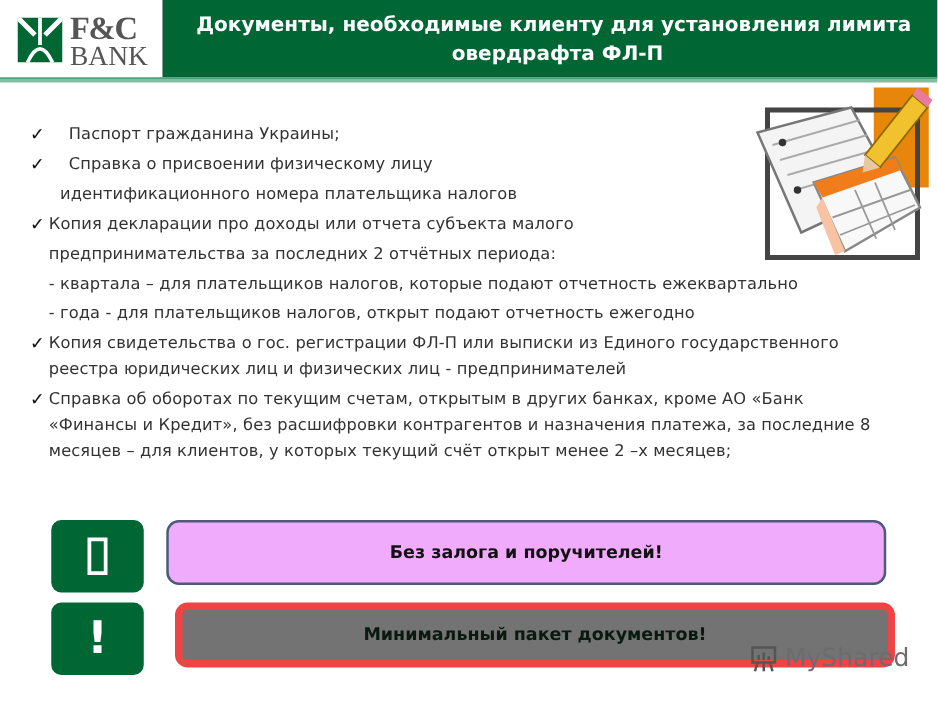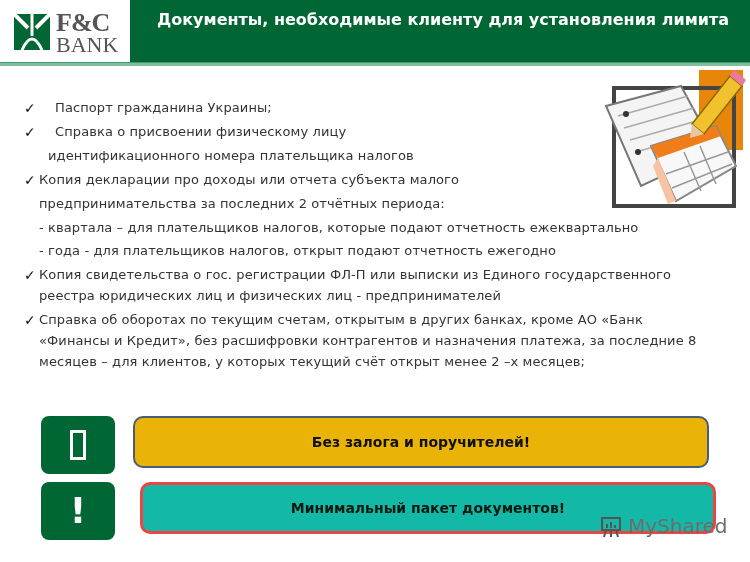--- a/index.html
+++ b/index.html
@@ -24,22 +24,22 @@
 
     .illustration { position: absolute; left: 596px; top: 66px; width: 150px; height: 145px; }
 
     .badge { position: absolute; width: 74px; height: 58px; background: #006633; border-radius: 8px; display: flex; align-items: center; justify-content: center; color: #fff; }
     .badge-1 { left: 41px; top: 416px; }
     .badge-2 { left: 41px; top: 482px; }
     .badge-box { width: 16px; height: 30px; border: 3px solid #fff; }
     .badge-excl { font-family: "DejaVu Sans", sans-serif; font-weight: bold; font-size: 36px; line-height: 1; }
 
     .pill { position: absolute; border-radius: 10px; display: flex; align-items: center; justify-content: center; font-family: "DejaVu Sans", sans-serif; font-weight: bold; font-size: 14px; color: #111; }
-    .pill-1 { left: 133px; top: 416px; width: 576px; height: 52px; background: #eab308; border: 2px solid #4a5c78; }
-    .pill-2 { left: 140px; top: 482px; width: 576px; height: 52px; background: #14b8a6; border: 3px solid #ef4444; color: #0a1a10; }
+    .pill-1 { left: 133px; top: 416px; width: 576px; height: 52px; background: #f0abfc; border: 2px solid #4a5c78; }
+    .pill-2 { left: 140px; top: 482px; width: 576px; height: 52px; background: #737373; border: 6px solid #ef4444; color: #0a1a10; }
 
     .watermark { position: absolute; left: 600px; top: 512px; height: 26px; display: flex; align-items: flex-end; gap: 6px; color: #6c6c6c; font-size: 20px; font-family: "DejaVu Sans", sans-serif; }
     .wm-icon { width: 22px; height: 22px; }
   </style>
 </head>
 <body>
 
 <div class="header">
   <div class="logo-area">
     <svg class="logo-mark" viewBox="0 0 36 36">
@@ -48,20 +48,21 @@
       <path d="M8 36 Q18 14 28 36" stroke="#fff" stroke-width="3" fill="none"></path>
       <rect x="16.5" y="0" width="3" height="22" fill="#fff"></rect>
     </svg>
     <div class="logo-text">
       <div class="logo-fc">F&amp;C</div>
       <div class="logo-bank">BANK</div>
     </div>
   </div>
   <div class="title-bar">
     <span>Документы, необходимые клиенту для установления лимита</span>
+    <span class="l2">овердрафта ФЛ-П</span>
   </div>
 </div>
 <div class="header-rule"></div>
 
 <div class="content">
   <div class="row" style="top:12px;">
     <span class="check">✓</span>
     <span class="txt" style="left:55px;">Паспорт гражданина Украины;</span>
   </div>
   <div class="row" style="top:36px;">

